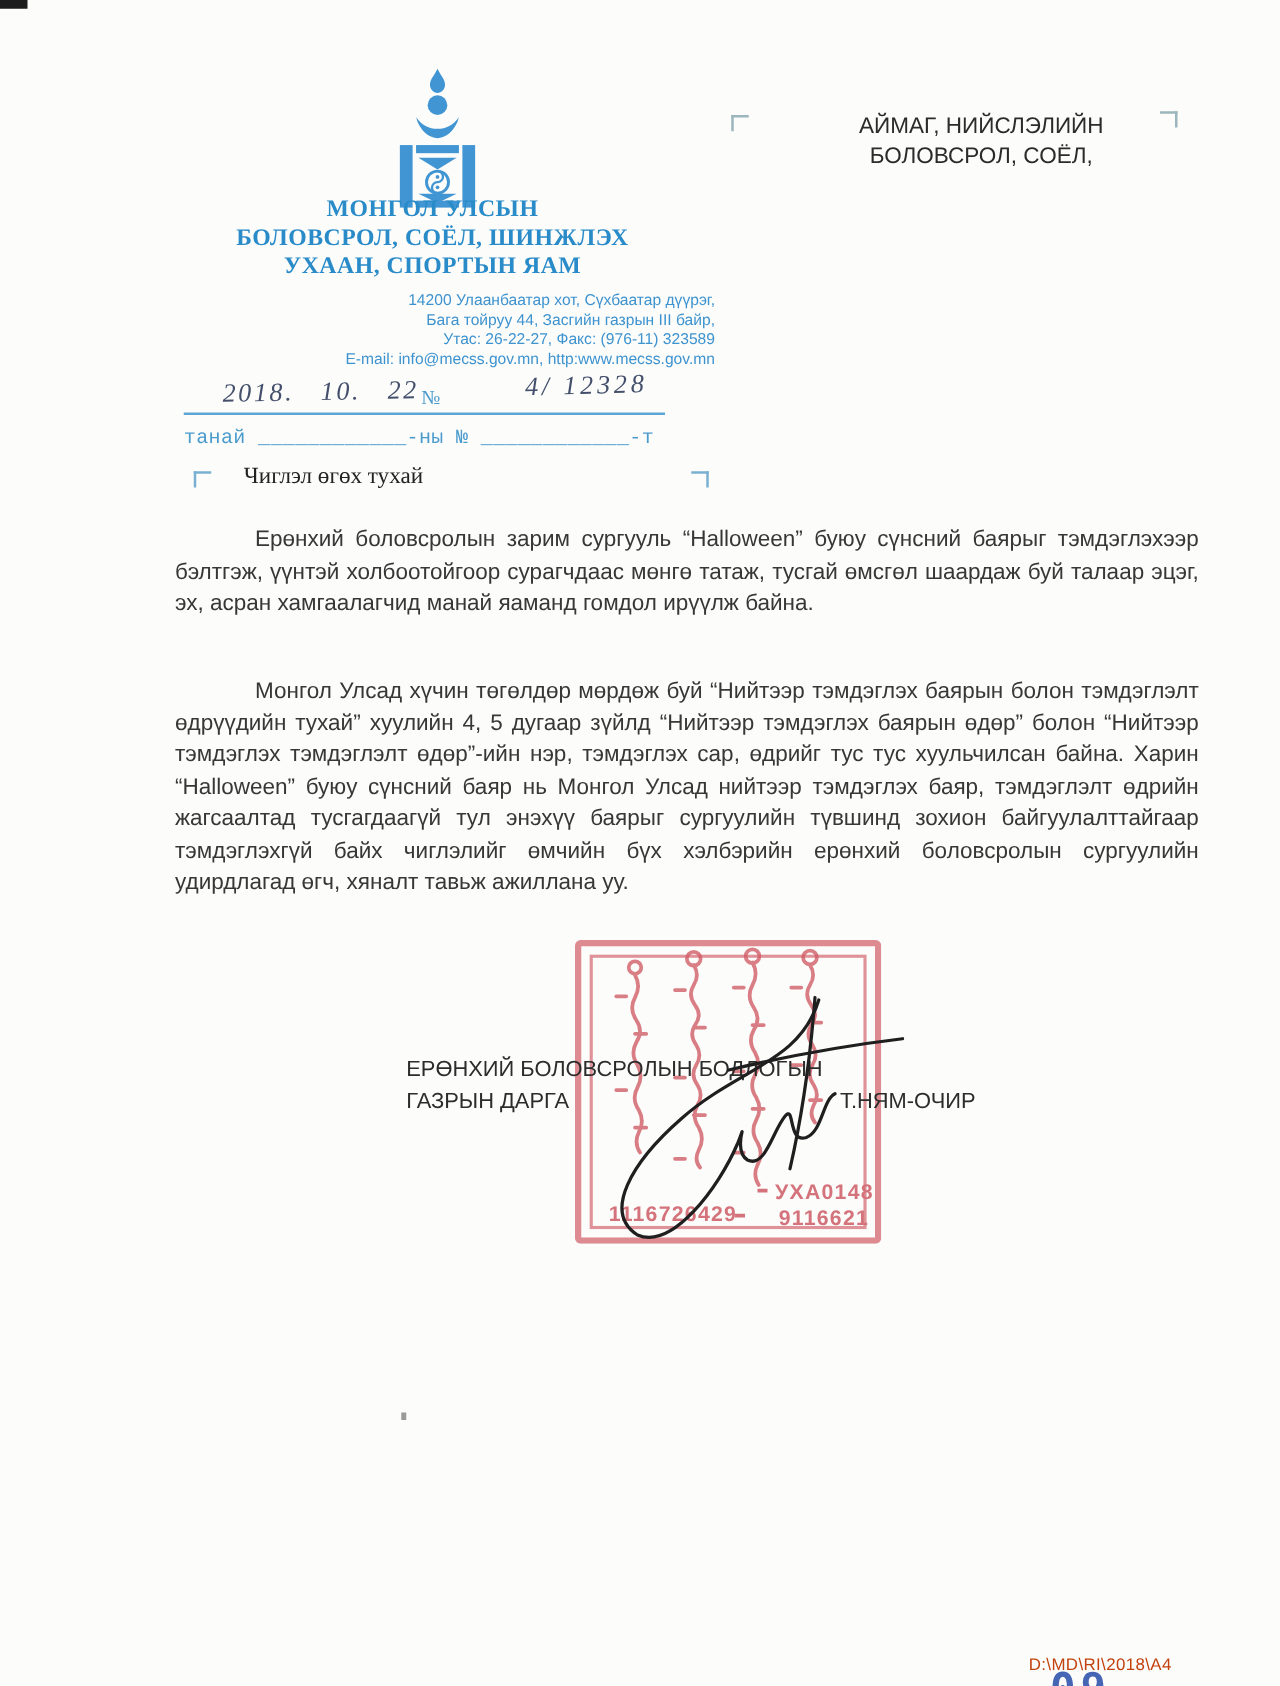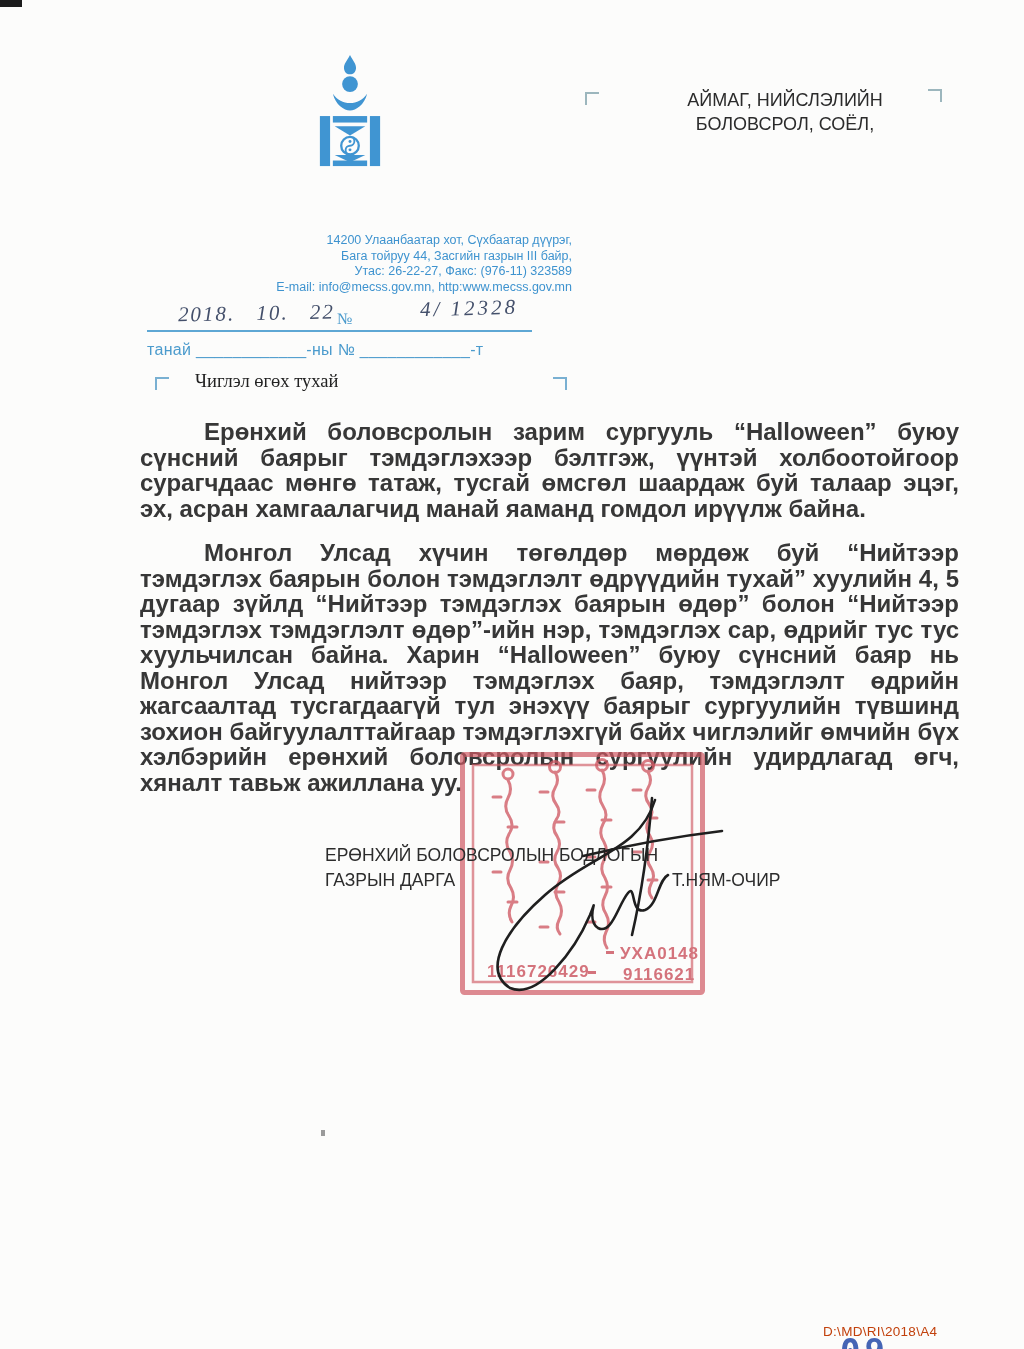--- a/index.html
+++ b/index.html
@@ -23,43 +23,42 @@
   .org-address{
     left:120px;top:233px;width:452px;text-align:right;
     font-size:12.5px;line-height:15.5px;color:#3e93cf;
   }
   
   .date-underline{left:147px;top:330px;width:385px;height:2px;background:#5ea7d4;}
   .hand{font-family:"Liberation Serif", serif;font-style:italic;color:#44506b;}
   .hand-date{left:178px;top:301px;font-size:21px;letter-spacing:2px;word-spacing:14px;transform:rotate(-1deg);}
   .no-label{left:337px;top:310px;font-family:"Liberation Serif", serif;font-size:16px;color:#4b9bcd;}
   .hand-number{left:420px;top:296px;font-size:21px;letter-spacing:3px;transform:rotate(-1.5deg);}
-  .tanai-line{left:147px;top:341px;font-family:Liberation Sans, sans-serif;font-size:16px;color:#4b9bcd;letter-spacing:.3px;}
+  .tanai-line{left:147px;top:341px;font-family:Liberation Mono, monospace;font-size:16px;color:#4b9bcd;letter-spacing:.3px;}
   
   .recipient{
     left:635px;top:88px;width:300px;text-align:center;
     font-size:18px;line-height:24px;color:#2b2b2b;
   }
   .bracket{width:12px;height:11px;}
   .bracket.tl{border-left:2px solid;border-top:2px solid;}
   .bracket.tr{border-right:2px solid;border-top:2px solid;}
   .bracket.recip{border-color:#9cb6bd;}
   .bracket.subj{border-color:#79b0d2;}
   .b-recip-l{left:585px;top:92px;}
   .b-recip-r{left:928px;top:89px;}
   .b-subj-l{left:155px;top:377px;}
   .b-subj-r{left:553px;top:377px;}
   
   .subject{left:195px;top:371px;font-size:18.5px;color:#222;font-family:Liberation Serif, serif;}
   
   .para{
     left:140px;width:819px;text-align:justify;
-    font-size:24px;line-height:25.5px;color:#373737;
+    font-size:18px;line-height:25.5px;color:#373737;
     text-indent:64px;
-    font-weight:bold;
   }
   .p1{top:419px;}
   .p2{top:540px;}
   
   .sig-line1{left:325px;top:845px;font-size:17.5px;color:#2c2c2c;}
   .sig-line2{left:325px;top:870px;font-size:17.5px;color:#2c2c2c;}
   .sig-name{left:672px;top:870px;font-size:17.5px;color:#2c2c2c;}
   
   .stamp-svg{left:460px;top:752px;}
   .sign-svg{left:455px;top:780px;}
@@ -91,20 +90,25 @@
       <rect x="29" y="114" width="37" height="6"></rect>
     </g>
     <g fill="none" stroke="#4095d2">
       <circle cx="47.5" cy="98" r="9.5" stroke-width="2.5"></circle>
       <path d="M47.5,88.5 a4.75,4.75 0 0 1 0,9.5 a4.75,4.75 0 0 0 0,9.5" stroke-width="2"></path>
     </g>
     <circle cx="47.5" cy="93.5" r="1.6" fill="#4095d2"></circle>
     <circle cx="47.5" cy="102.5" r="1.6" fill="#4095d2"></circle>
   </svg>
 
+  <div class="abs org-title">
+    <div>МОНГОЛ УЛСЫН</div>
+    <div>БОЛОВСРОЛ, СОЁЛ, ШИНЖЛЭХ</div>
+    <div>УХААН, СПОРТЫН ЯАМ</div>
+  </div>
   <div class="abs org-address">
     <div>14200 Улаанбаатар хот, Сүхбаатар дүүрэг,</div>
     <div>Бага тойруу 44, Засгийн газрын III байр,</div>
     <div>Утас: 26-22-27, Факс: (976-11) 323589</div>
     <div>E-mail: info@mecss.gov.mn, http:www.mecss.gov.mn</div>
   </div>
 
   <div class="abs date-underline"></div>
   <span class="abs hand hand-date">2018. 10. 22</span>
   <span class="abs no-label">№</span>

